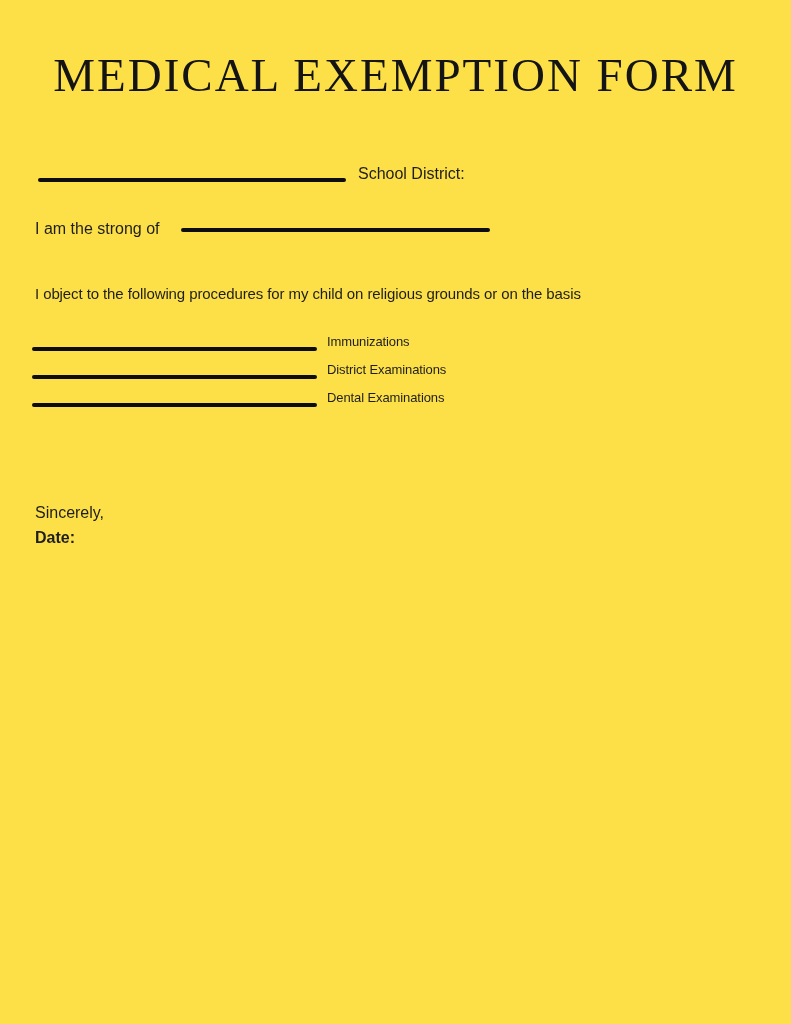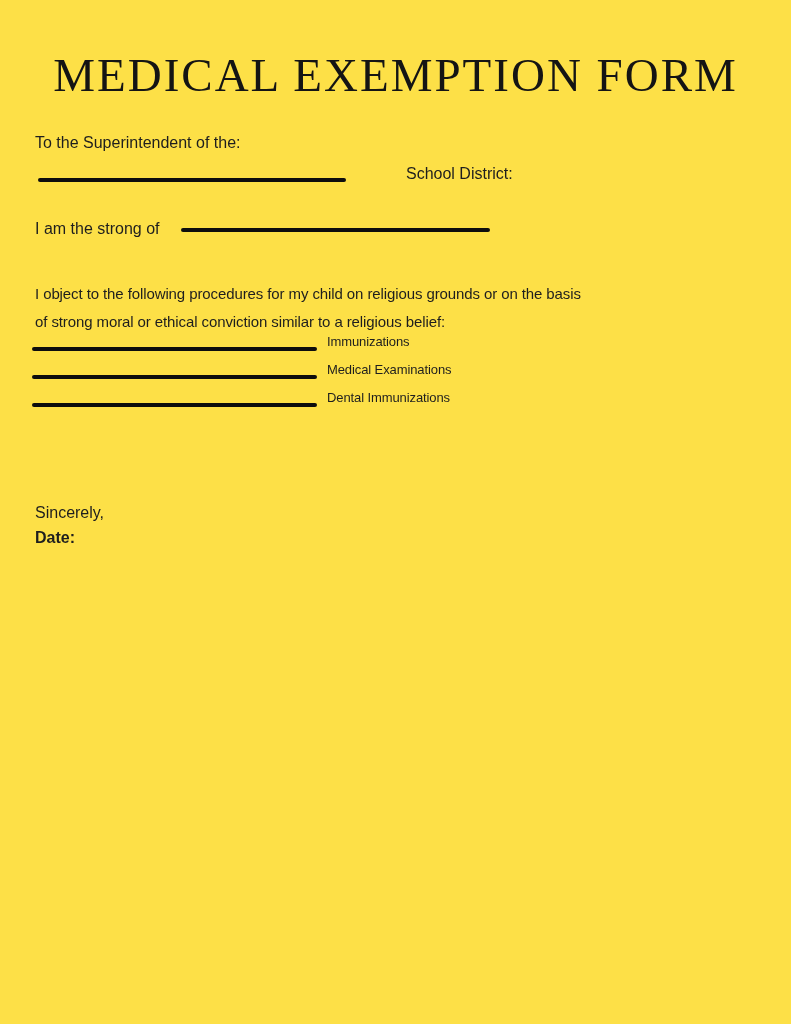--- a/index.html
+++ b/index.html
@@ -60,45 +60,43 @@
   }
   .para div { white-space: nowrap; }
 </style>
 </head>
 <body>
 
 <div class="page">
 
   <h1 class="doc-title">MEDICAL EXEMPTION FORM</h1>
 
-  <div class="txt" style="left:35px; top:133px;">To the Superintendent of the:</div>
 
   <div class="blank" style="left:38px; top:178px; width:308px;"></div>
 
-  <div class="txt" style="left:358px; top:164px;margin-left:48px;">School District:</div>
+  <div class="txt" style="left:358px; top:164px;">School District:</div>
 
   <div class="txt" style="left:35px; top:219px;">I am the strong of</div>
 
   <div class="blank" style="left:181px; top:228px; width:309px;"></div>
 
   <div class="para">
     <div>I object to the following procedures for my child on religious grounds or on the basis</div>
-    <div>of strong moral or ethical conviction similar to a religious belief:</div>
   </div>
 
   <div>
 
     <div class="blank" style="left:32px; top:347px; width:285px;"></div>
     <div class="txt txt-cond" style="left:327px; top:332px;">Immunizations</div>
 
     <div class="blank" style="left:32px; top:375px; width:285px;"></div>
-    <div class="txt txt-cond" style="left:327px; top:360px;">Medical Examinations</div>
+    <div class="txt txt-cond" style="left:327px; top:360px;">District Examinations</div>
 
     <div class="blank" style="left:32px; top:403px; width:285px;"></div>
-    <div class="txt txt-cond" style="left:327px; top:388px;">Dental Immunizations</div>
+    <div class="txt txt-cond" style="left:327px; top:388px;">Dental Examinations</div>
 
   </div>
 
   <div class="txt" style="left:35px; top:503px;">Sincerely,</div>
 
   <div class="txt" style="left:35px; top:528px;font-weight:bold;">Date:</div>
 
 </div>
 
 </body></html>

